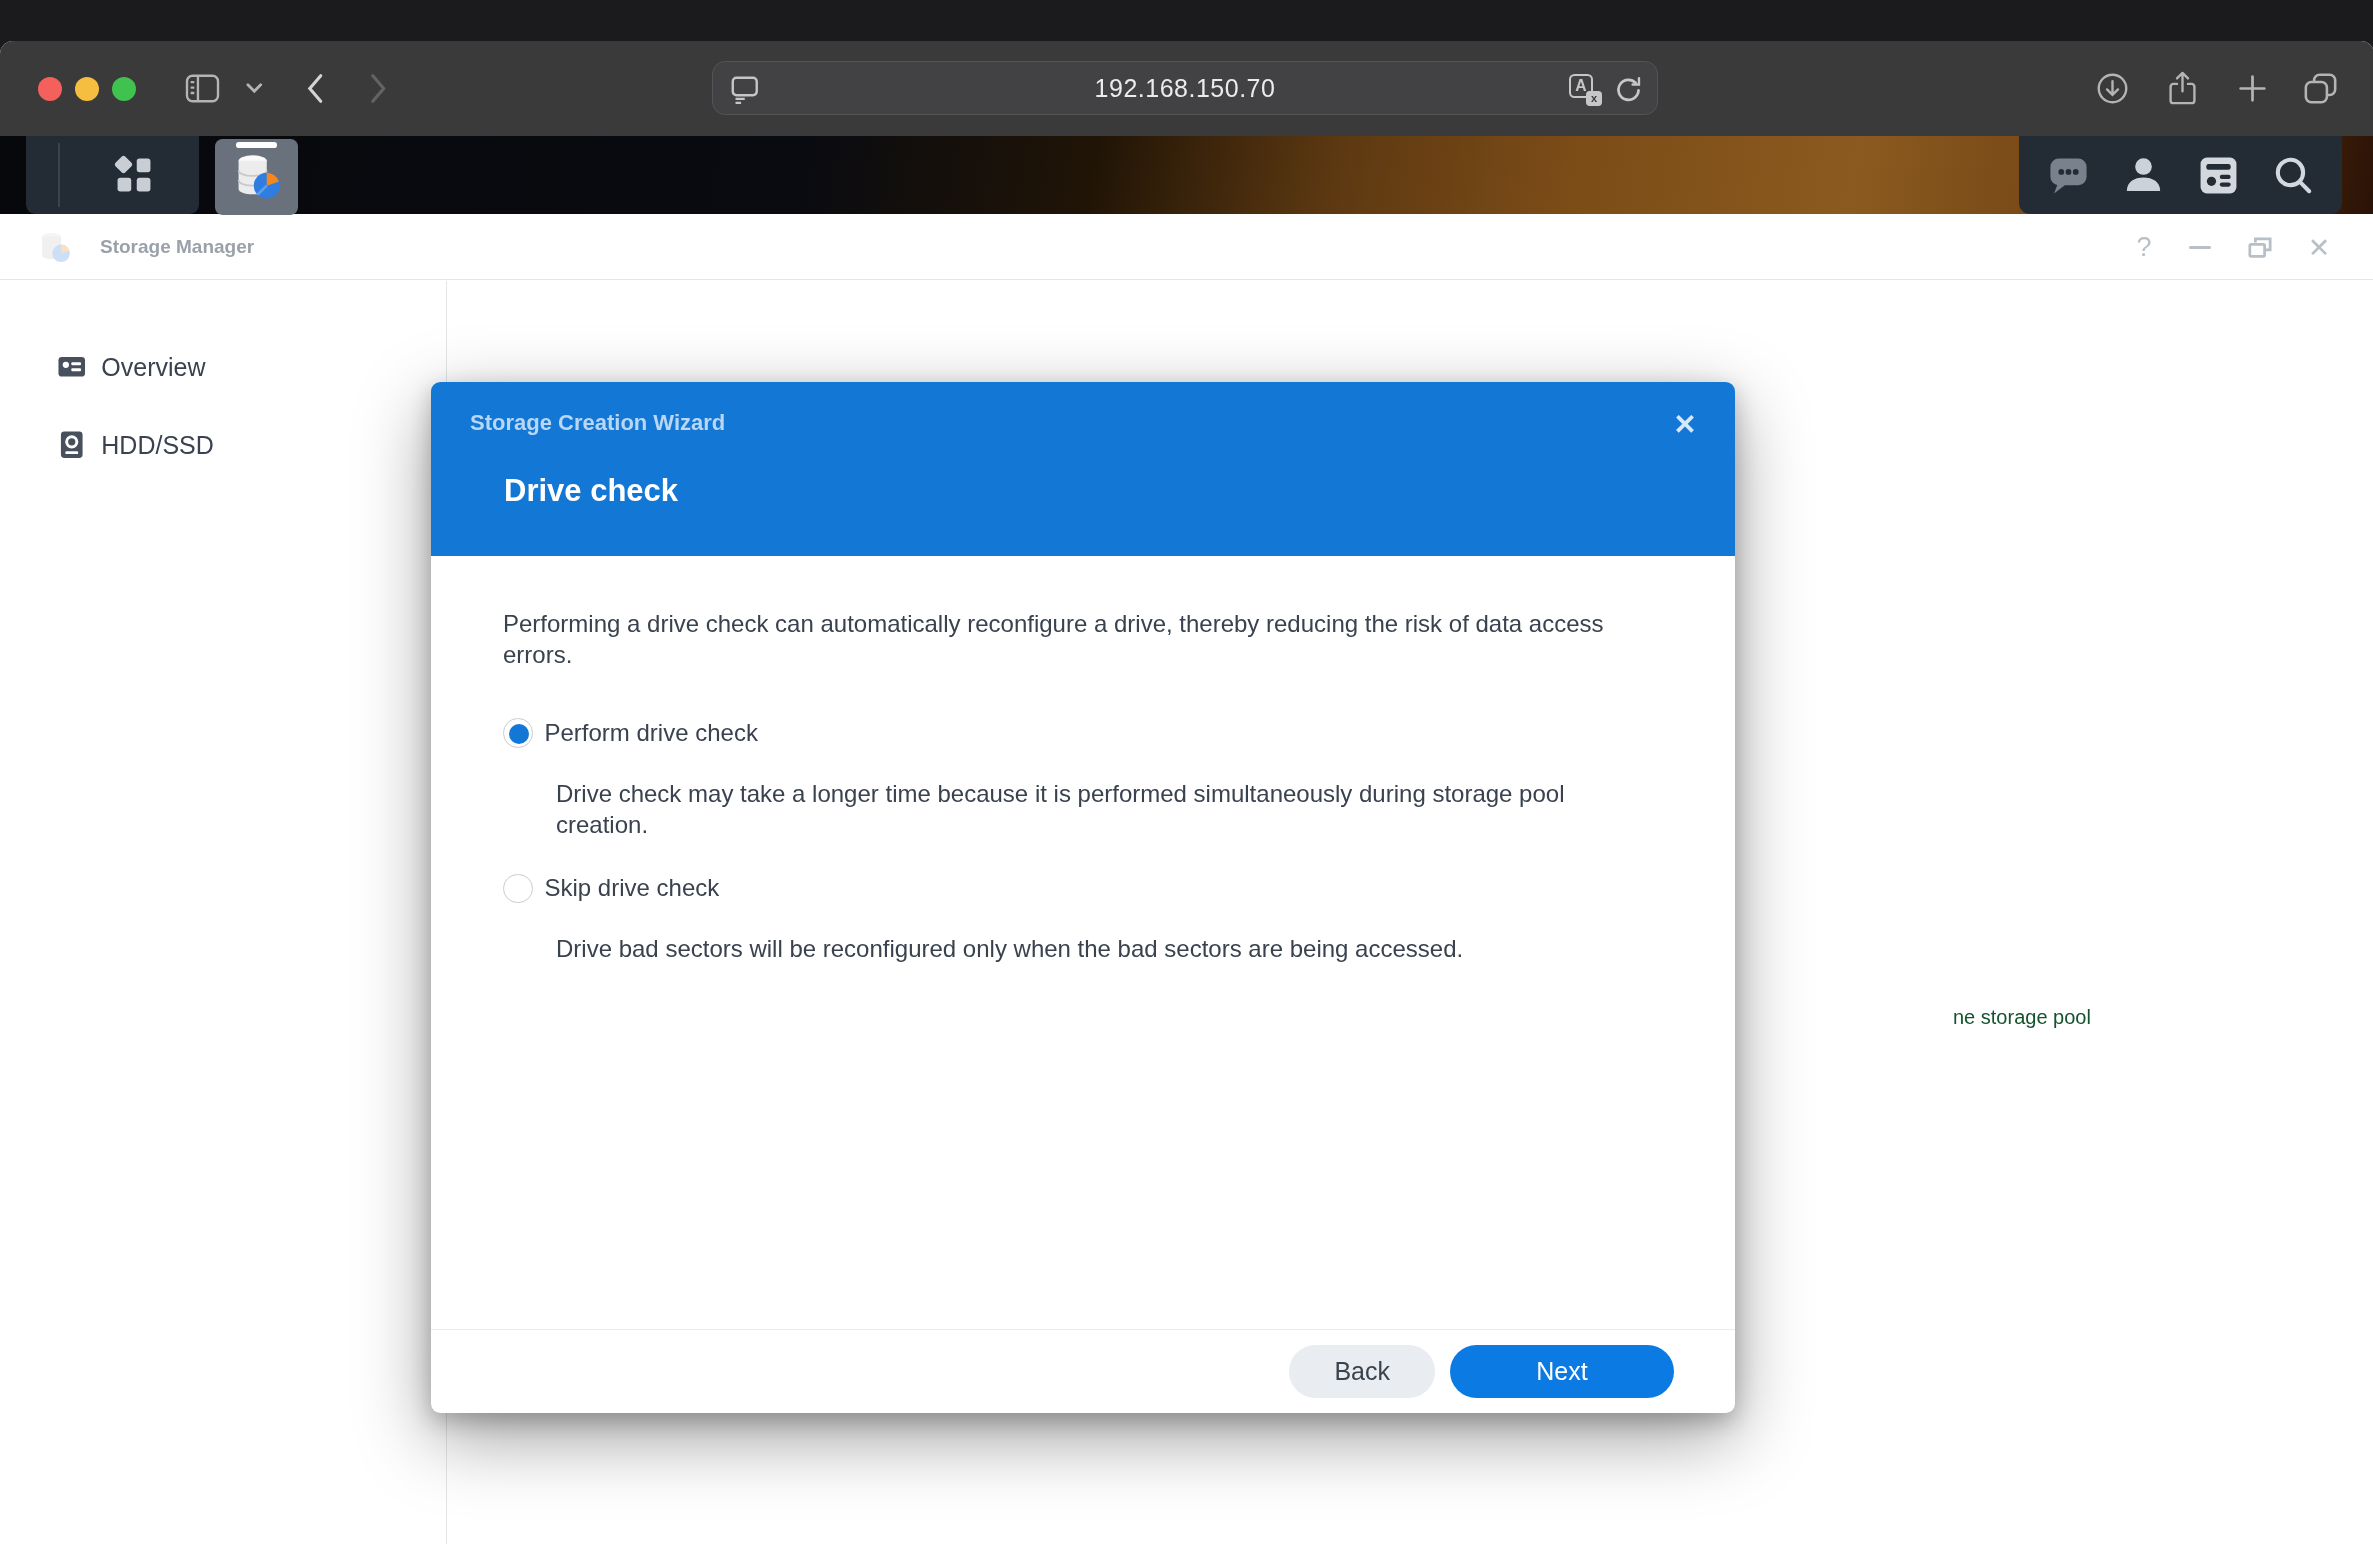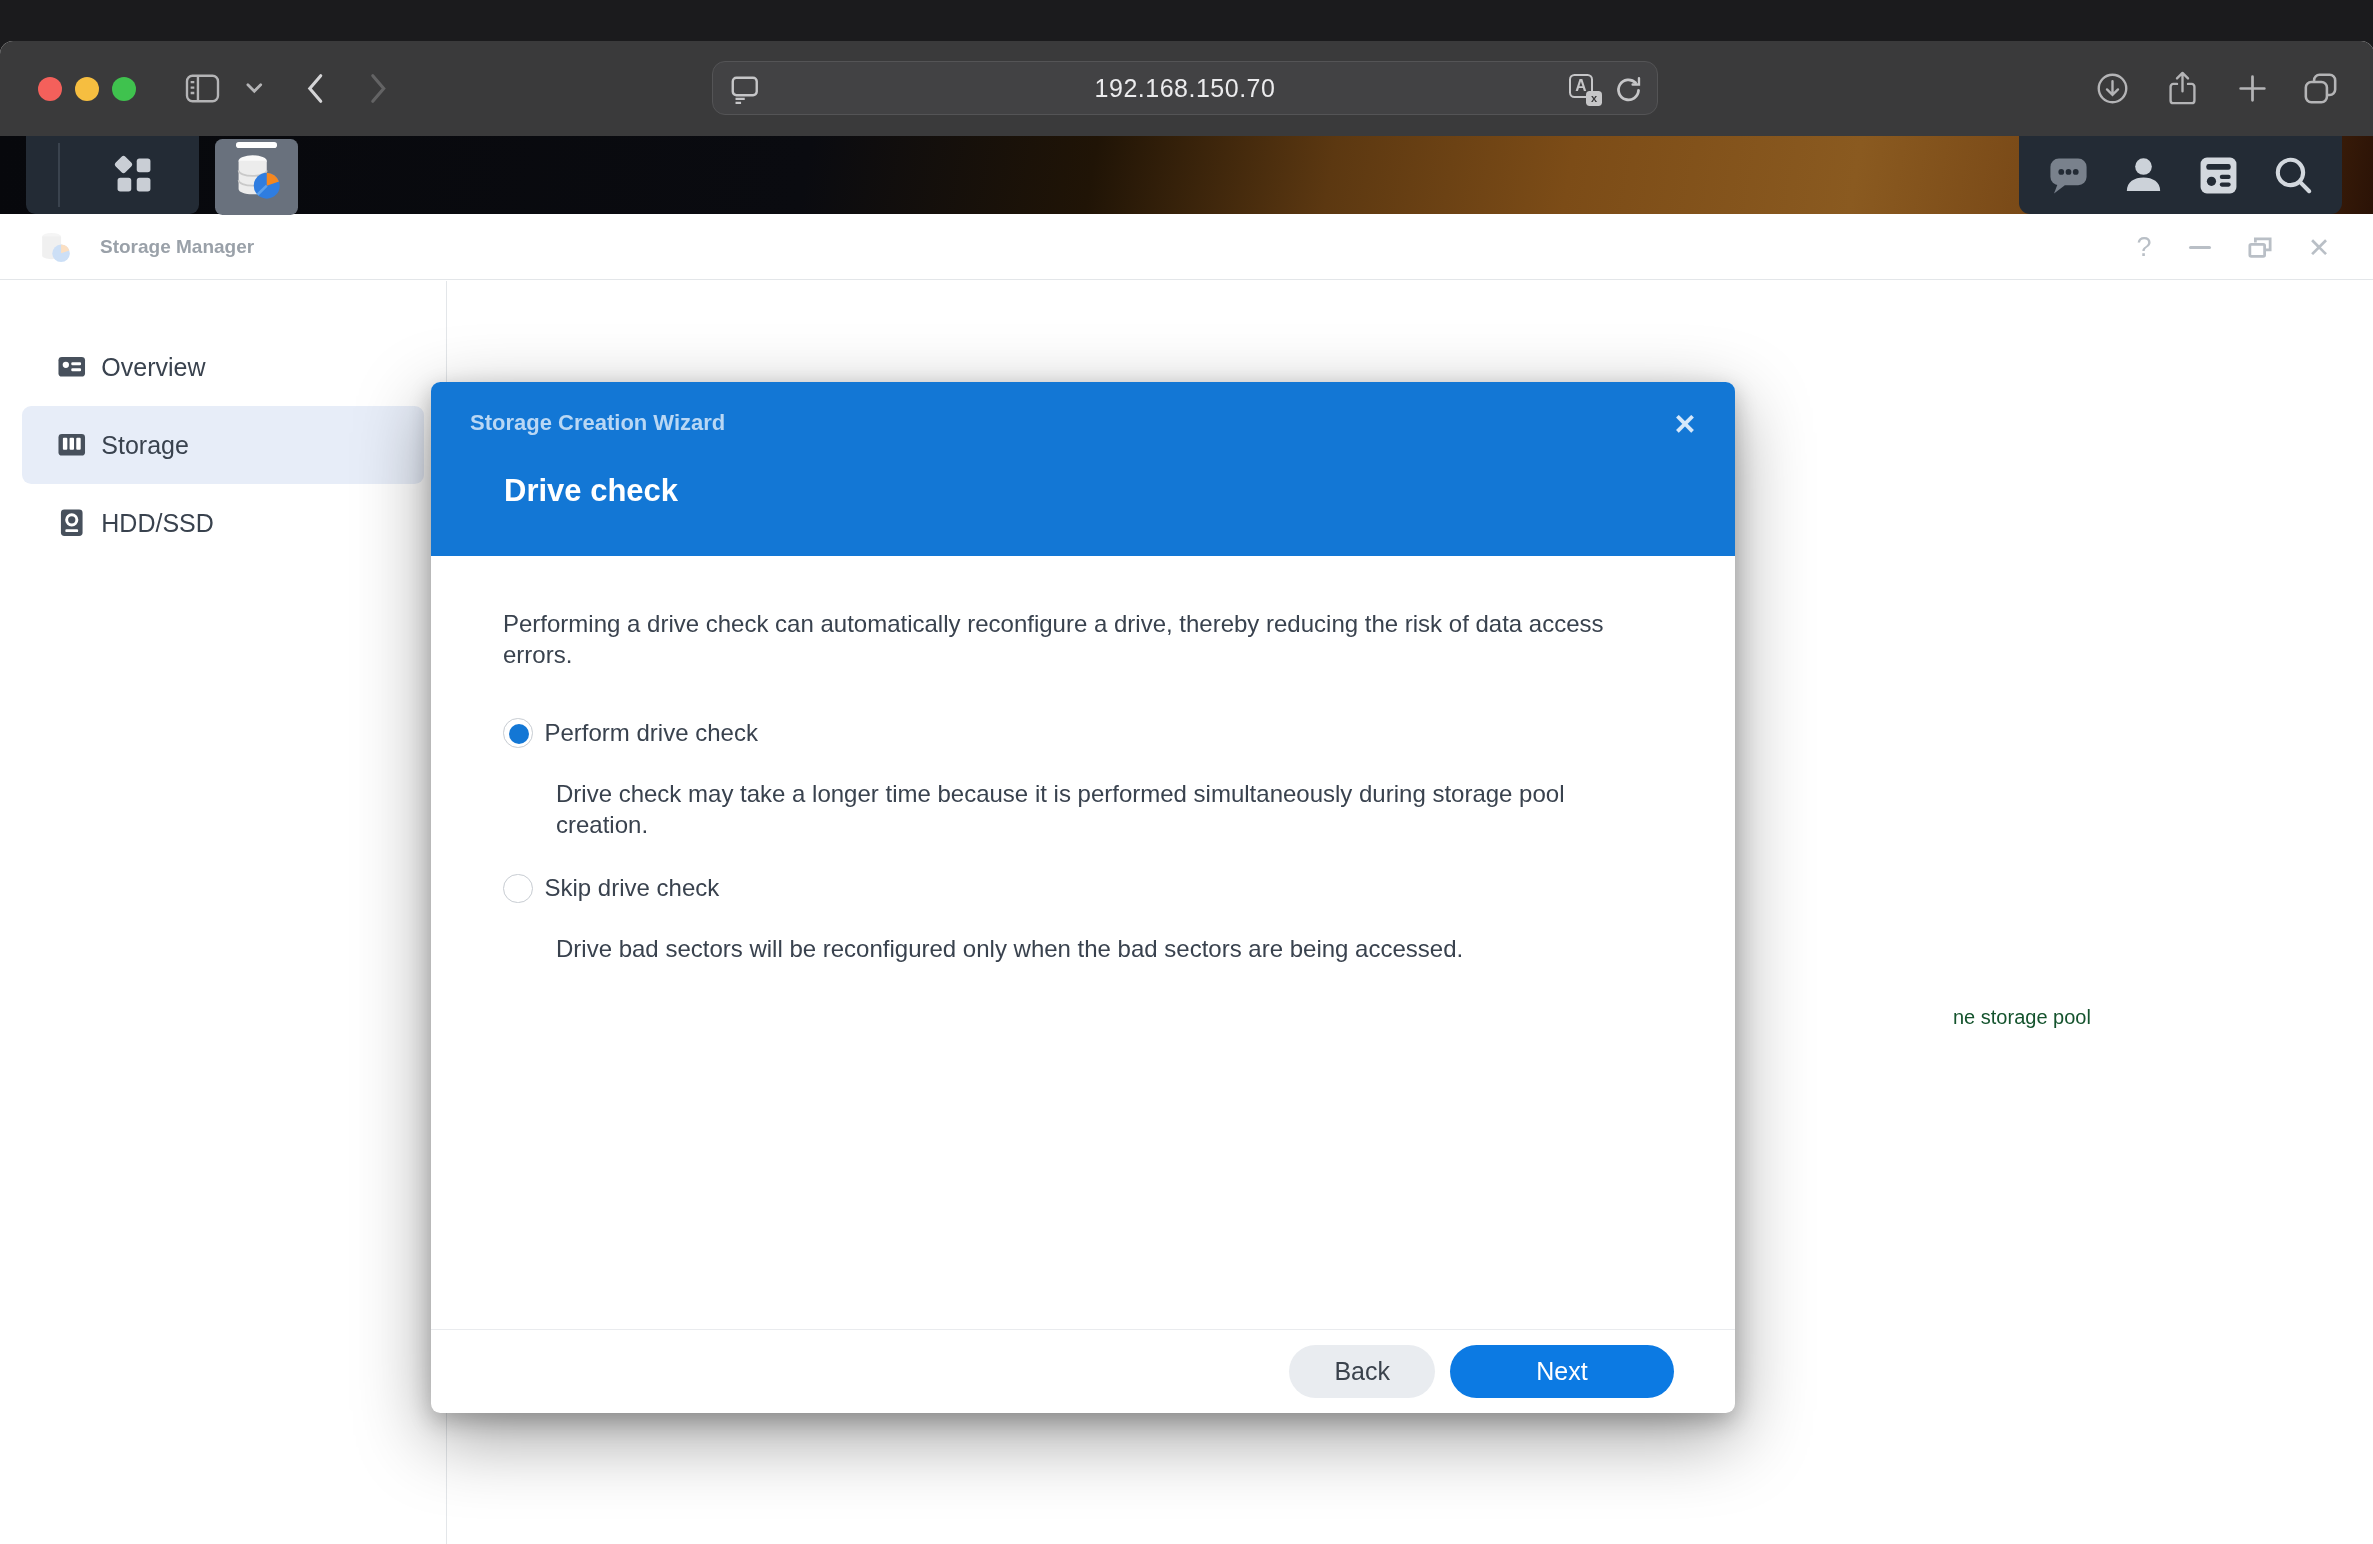--- a/index.html
+++ b/index.html
@@ -238,29 +238,20 @@
       <div class="sm-sidebar">
         <div class="side-item">
           <svg width="29.5" height="29.5" viewBox="0 0 30 30">
             <rect x="1.5" y="5" width="27" height="20" rx="3.5" fill="#47505c"></rect>
             <circle cx="9" cy="13" r="3.2" fill="#fff"></circle>
             <rect x="14.5" y="10.5" width="10" height="3" rx="1.2" fill="#fff"></rect>
             <rect x="14.5" y="16.5" width="10" height="3" rx="1.2" fill="#fff"></rect>
           </svg>
           <span class="lbl">Overview</span>
         </div>
-        <div class="side-item selected">
-          <svg width="29.5" height="29.5" viewBox="0 0 30 30">
-            <rect x="1.5" y="4" width="27" height="22" rx="3.5" fill="#47505c"></rect>
-            <rect x="6" y="8" width="4.5" height="12" rx="1" fill="#fff"></rect>
-            <rect x="12.8" y="8" width="4.5" height="12" rx="1" fill="#fff"></rect>
-            <rect x="19.6" y="8" width="4.5" height="12" rx="1" fill="#fff"></rect>
-          </svg>
-          <span class="lbl">Storage</span>
-        </div>
         <div class="side-item">
           <svg width="29.5" height="29.5" viewBox="0 0 30 30">
             <rect x="4" y="1.5" width="22" height="27" rx="3.5" fill="#47505c"></rect>
             <circle cx="15" cy="12" r="5.2" fill="none" stroke="#fff" stroke-width="3"></circle>
             <rect x="8.5" y="21.5" width="13" height="3" rx="1.2" fill="#fff"></rect>
           </svg>
           <span class="lbl">HDD/SSD</span>
         </div>
       </div>
 

